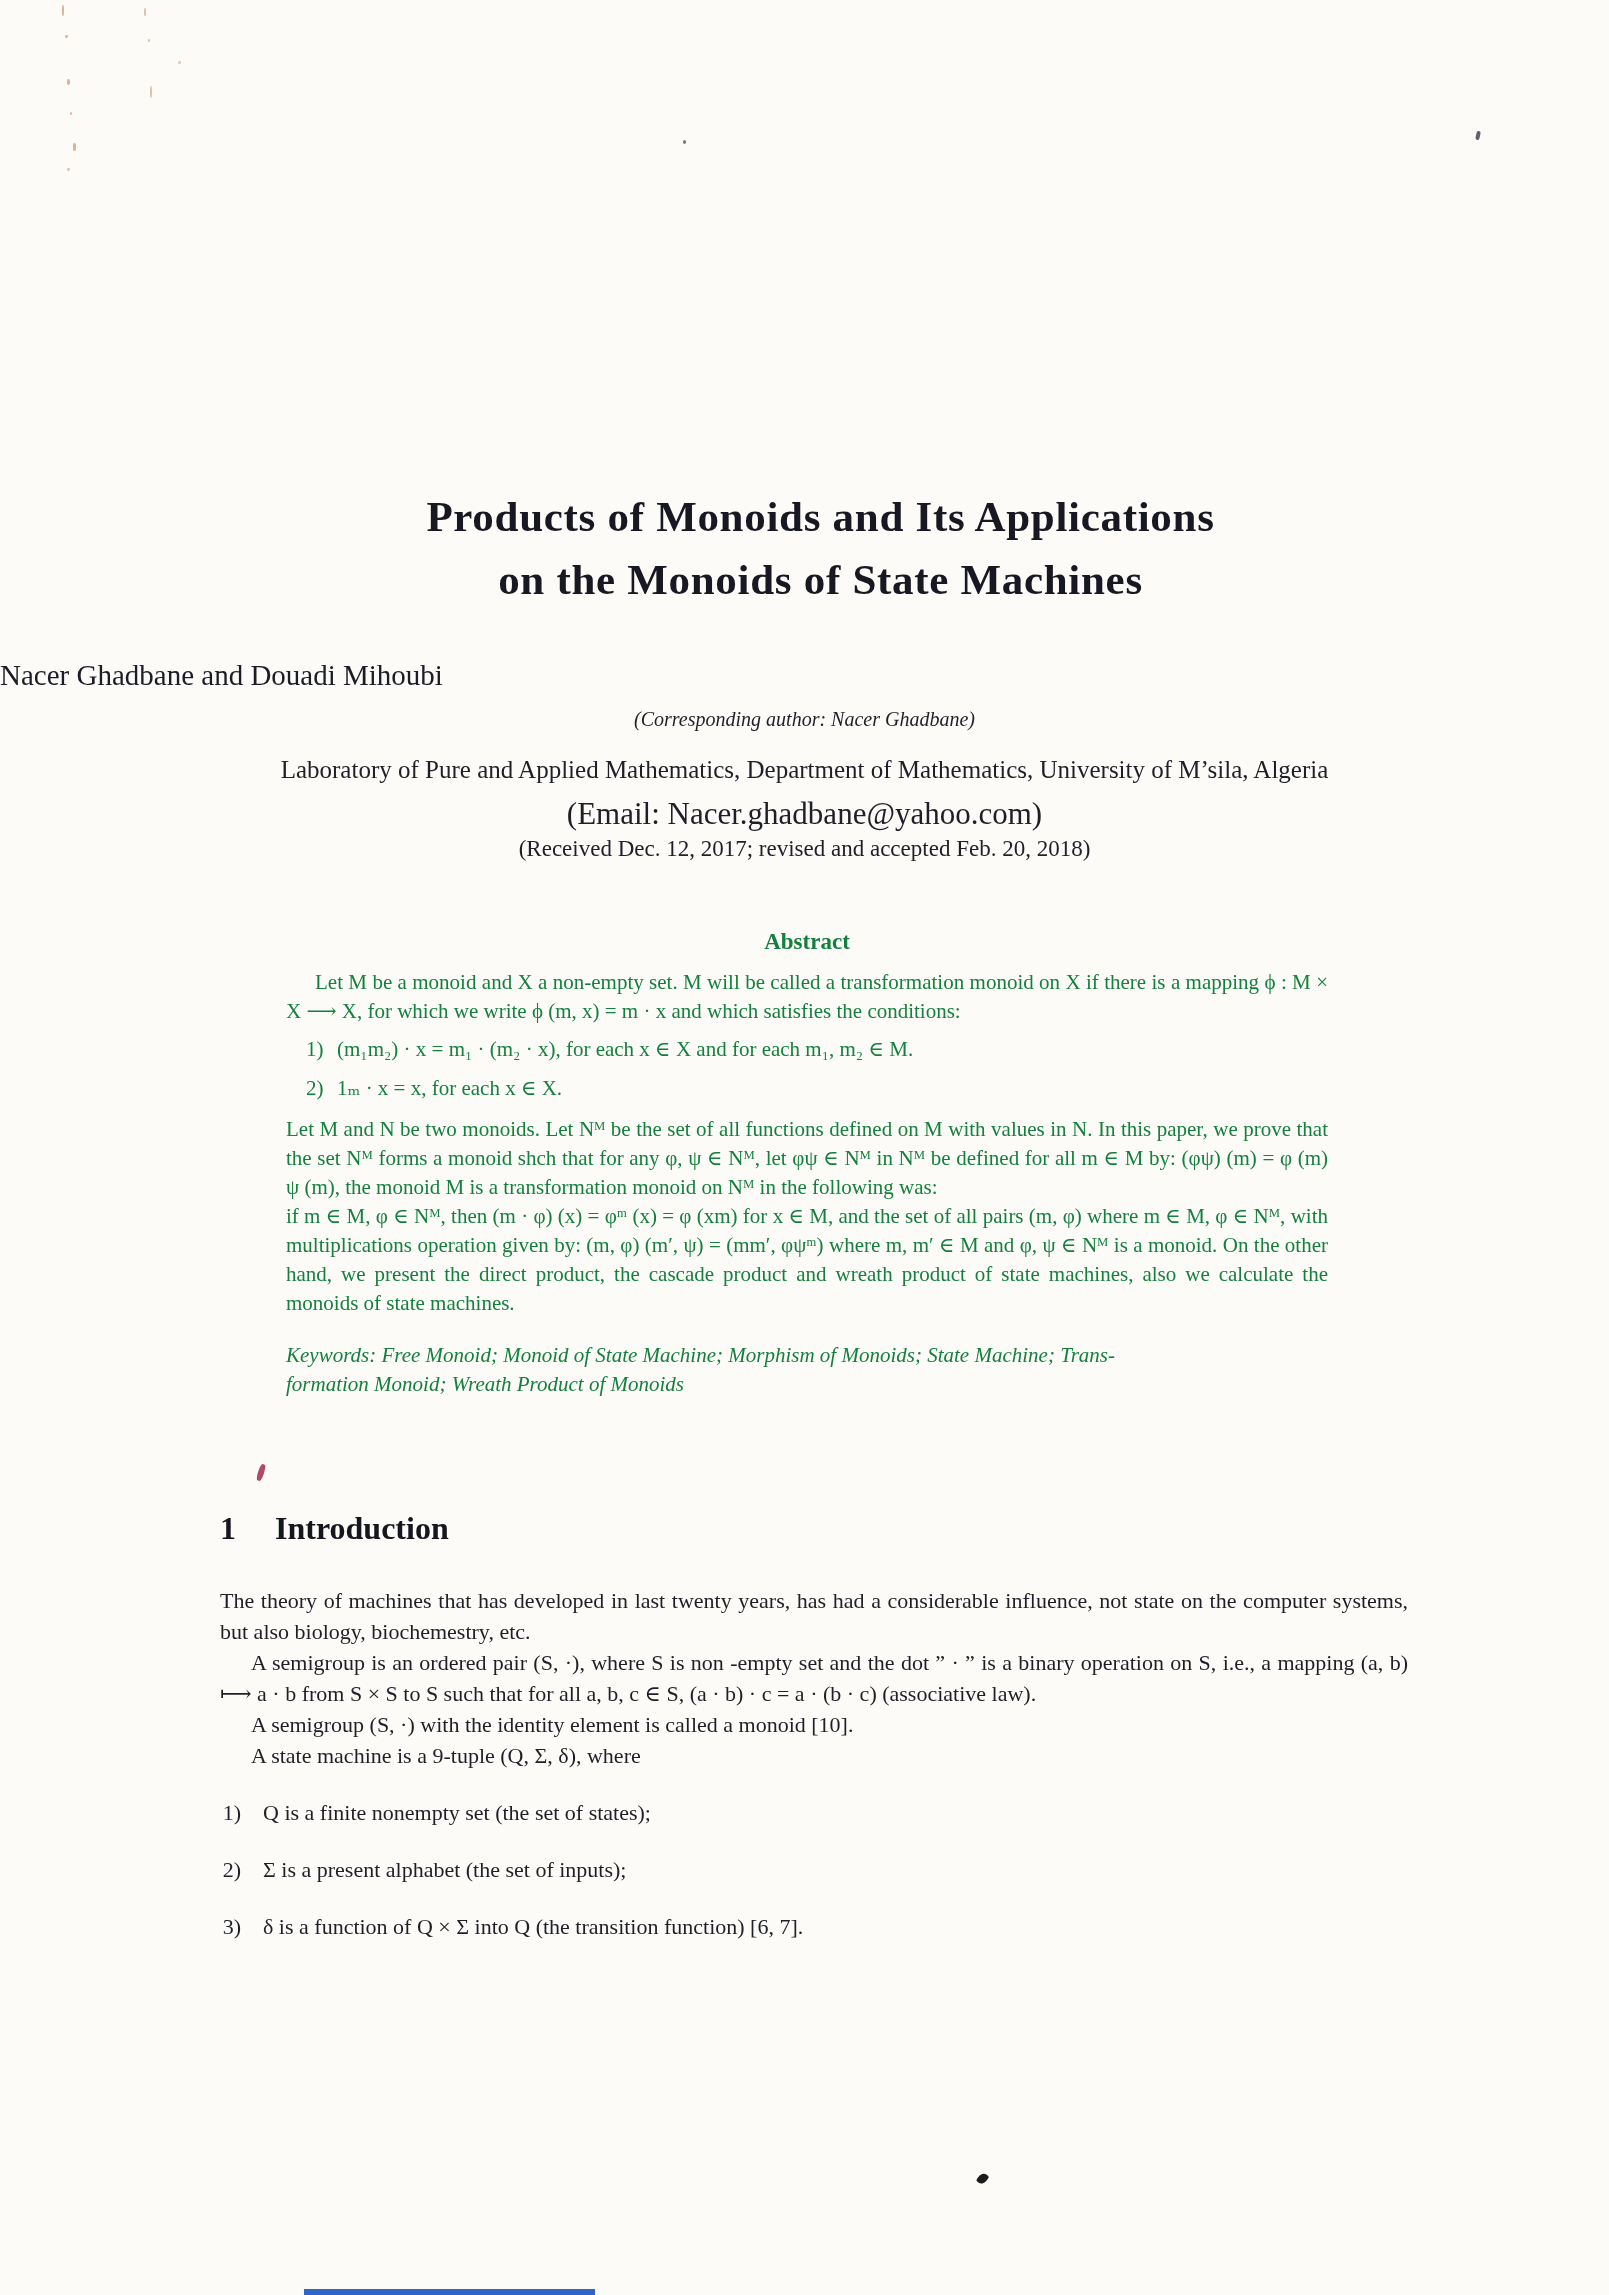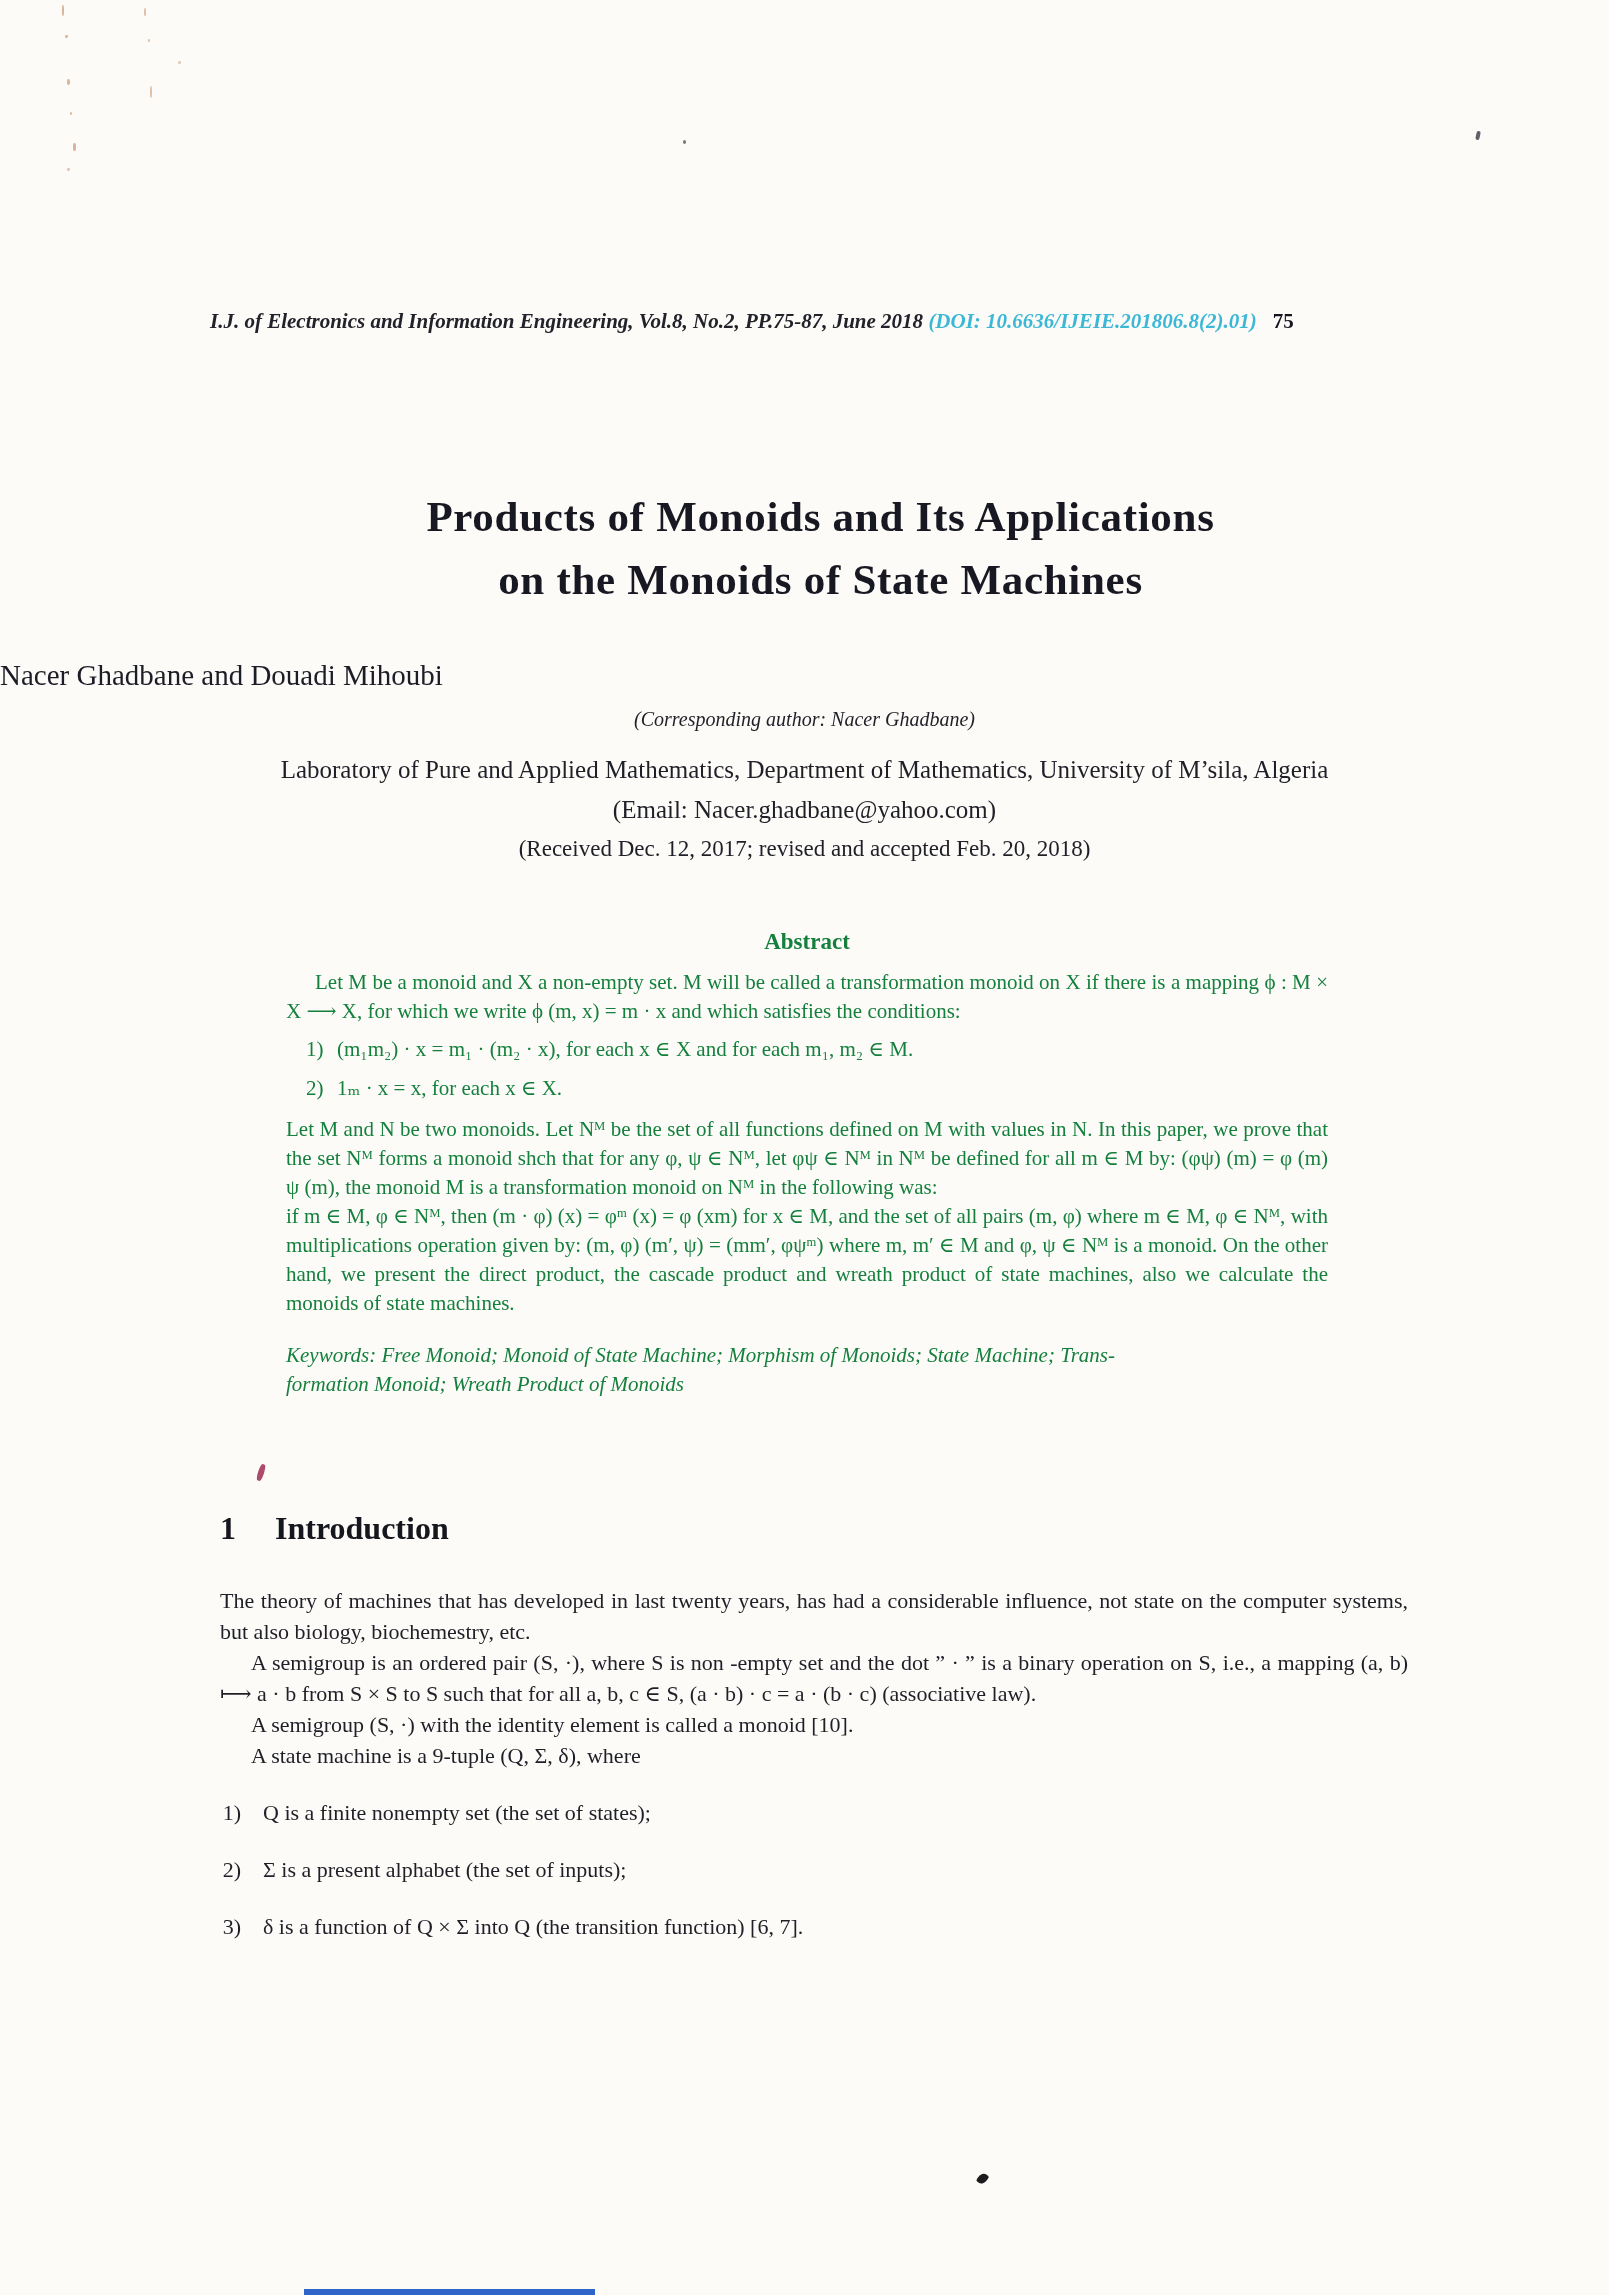--- a/index.html
+++ b/index.html
@@ -17,21 +17,21 @@
   .header .page-num{font-style:normal;margin-left:10.7px;color:#15151d;}
   
   .title{
     position:absolute;top:485px;left:0;width:100%;text-align:center;
     font-weight:bold;font-size:43px;line-height:63px;color:#181822;letter-spacing:0.7px;margin-left:16px;
   }
   
   .authors{position:absolute;top:659px;width:100%;text-align:left;font-size:29px;color:#1d1d27;}
   .corresponding{position:absolute;top:708px;width:100%;text-align:center;font-size:20px;font-style:italic;}
   .affil{position:absolute;top:756px;width:100%;text-align:center;font-size:25px;}
-  .email{position:absolute;top:796px;width:100%;text-align:center;font-size:25px;}
+  .email{position:absolute;top:796px;width:100%;text-align:center;font-size:31px;}
   .received{position:absolute;top:836px;width:100%;text-align:center;font-size:23px;}
   
   .abstract{
     position:absolute;left:286px;top:927px;width:1042px;
     font-size:21px;line-height:29px;text-align:justify;color:#15803d;
   }
   .abstract .ab-head{text-align:center;font-weight:bold;font-size:23px;margin:0 0 12px 0;}
   .abstract p{margin:0;}
   .abstract .p1{text-indent:29px;}
   .ab-item{position:relative;margin-top:9.4px;padding-left:51px;text-align:left;}
@@ -62,26 +62,20 @@
   .apostrophe-speck{left:1476px;top:131px;width:4px;height:9.4px;background:#3a3a44;
     border-radius:2px;transform:rotate(12deg);opacity:.8;}
   .dot-speck{left:683px;top:140px;width:3.3px;height:4px;background:#444;border-radius:50%;opacity:.7;}
   .rust{border-radius:45%;}
 </style>
 </head>
 <body>
 
 <div class="page">
 
-  <div class="header">
-    <span>I.J. of Electronics and Information Engineering, Vol.8, No.2, PP.75-87, June 2018</span>
-    <span> </span>
-    <span class="doi">(DOI: 10.6636/IJEIE.201806.8(2).01)</span>
-    <span class="page-num">75</span>
-  </div>
 
   <div class="title">
     <div>Products of Monoids and Its Applications</div>
     <div>on the Monoids of State Machines</div>
   </div>
 
   <div class="authors">Nacer Ghadbane and Douadi Mihoubi</div>
   <div class="corresponding">(Corresponding author: Nacer Ghadbane)</div>
   <div class="affil">Laboratory of Pure and Applied Mathematics, Department of Mathematics, University of M’sila, Algeria</div>
   <div class="email">(Email: Nacer.ghadbane@yahoo.com)</div>

